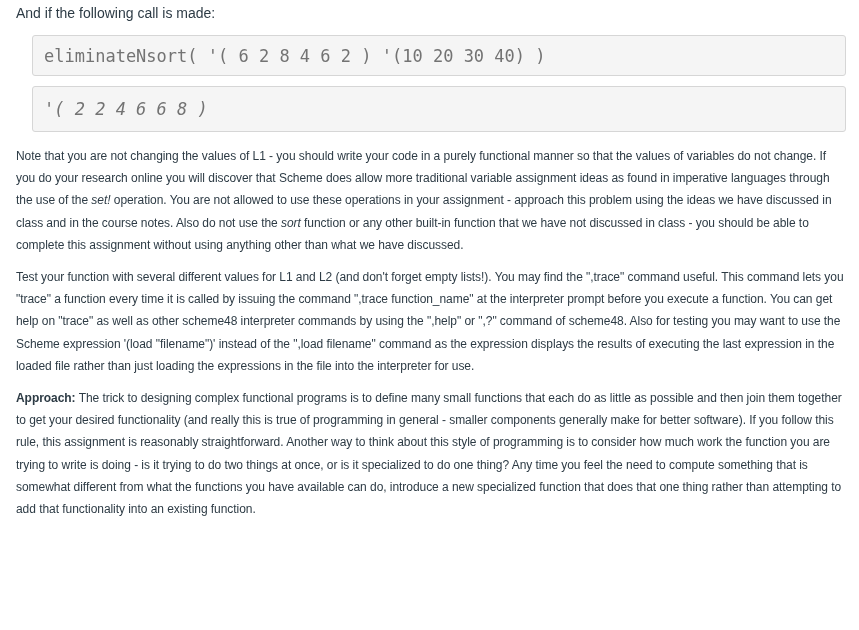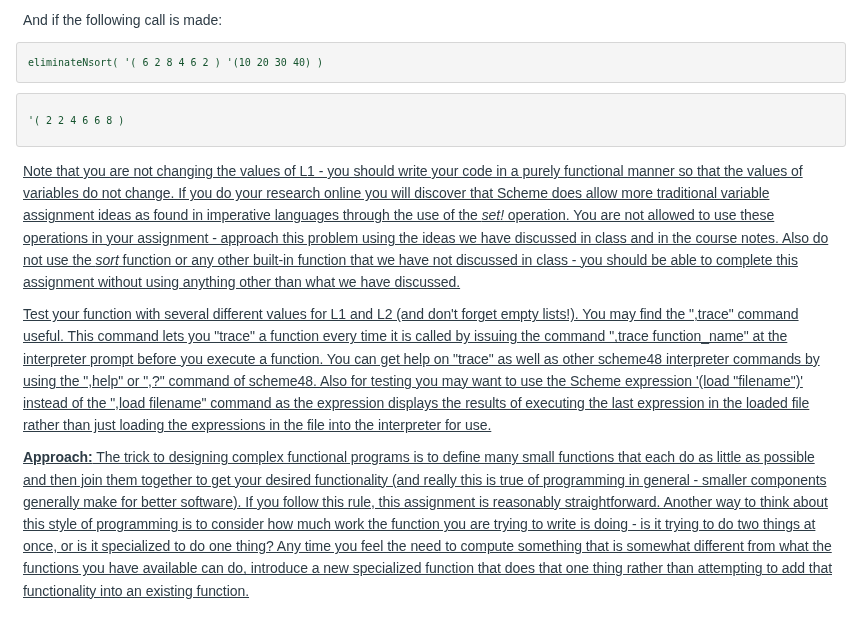--- a/index.html
+++ b/index.html
@@ -12,60 +12,60 @@
       height: 630px;
       overflow: hidden;
       font-family: "Liberation Sans", "DejaVu Sans", sans-serif;
       color: #2d3b45;
       font-size: 14px;
     }
     .page {
       padding: 0 13px 0 16px;
     }
     p {
-      margin: 7px;
+      margin: 0;
       line-height: 22px;
     }
     .intro {
       padding-top: 2px;
       height: 24px;
     }
     .code-box {
-      margin: 9px 0 0 0;
+      margin: 9px 0 0 16px;
       background: #f5f5f5;
       border: 1px solid #d6d6d6;
       border-radius: 3px;
       height: 39px;
       box-sizing: border-box;
       padding: 0 11px;
       display: flex;
       align-items: center;
       font-family: "DejaVu Sans Mono", "Liberation Mono", monospace;
-      font-size: 10px;
-      color: #14532d;
+      font-size: 17px;
+      color: #737373;
       white-space: pre;
     }
     .code-box.first {
       margin-top: 9px;
       height: 41px;
     }
     .between {
       margin-top: 12px;
       height: 24px;
     }
     .code-box.second {
       margin-top: 10px;
-      height: 54px;
+      height: 46px;
+      font-style: italic;
     }
     .para {
       margin-top: 13px;
-      font-size: 14px;
+      font-size: 12px;
       line-height: 22.2px;
       letter-spacing: -0.05px;
-      text-decoration: underline;
     }
     .para + .para {
       margin-top: 10px;
     }
     .para em {
       font-style: italic;
     }
     .para strong {
       font-weight: bold;
     }

